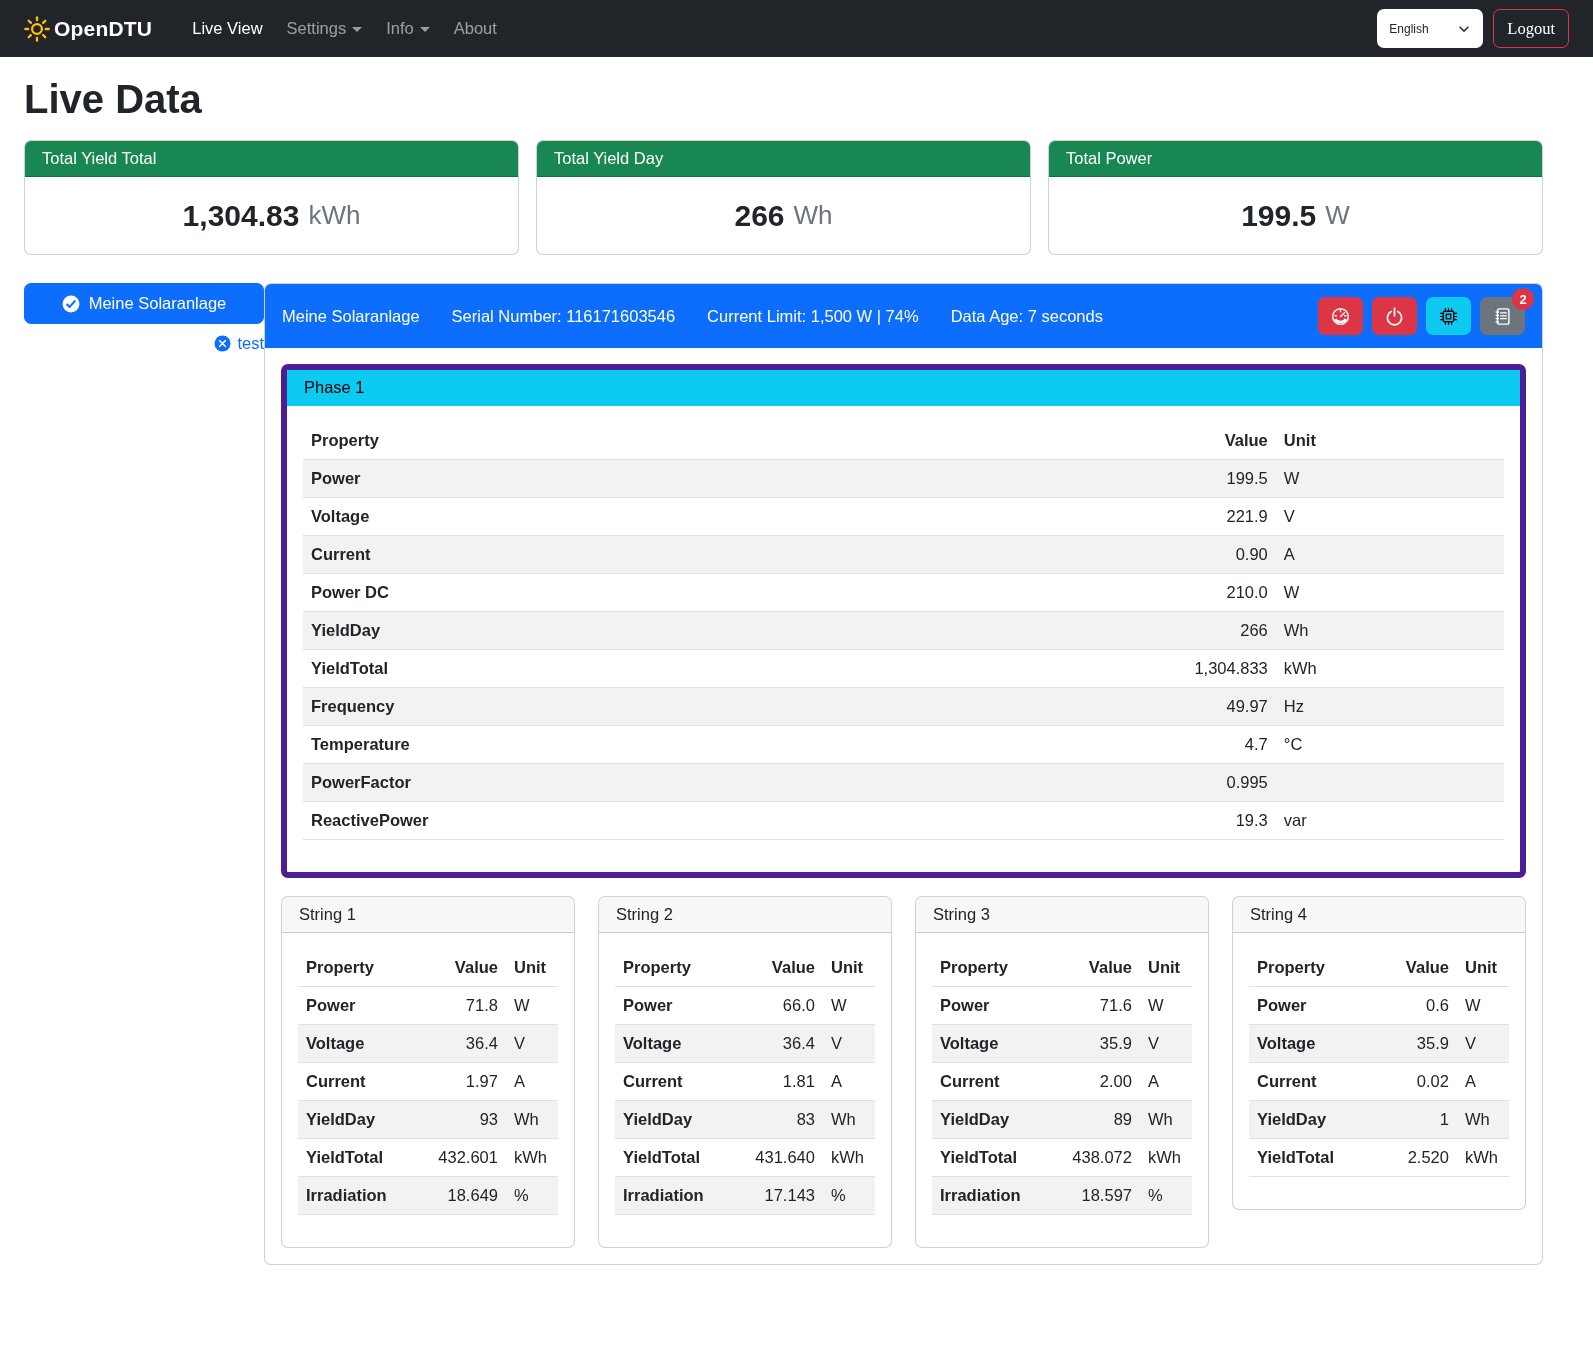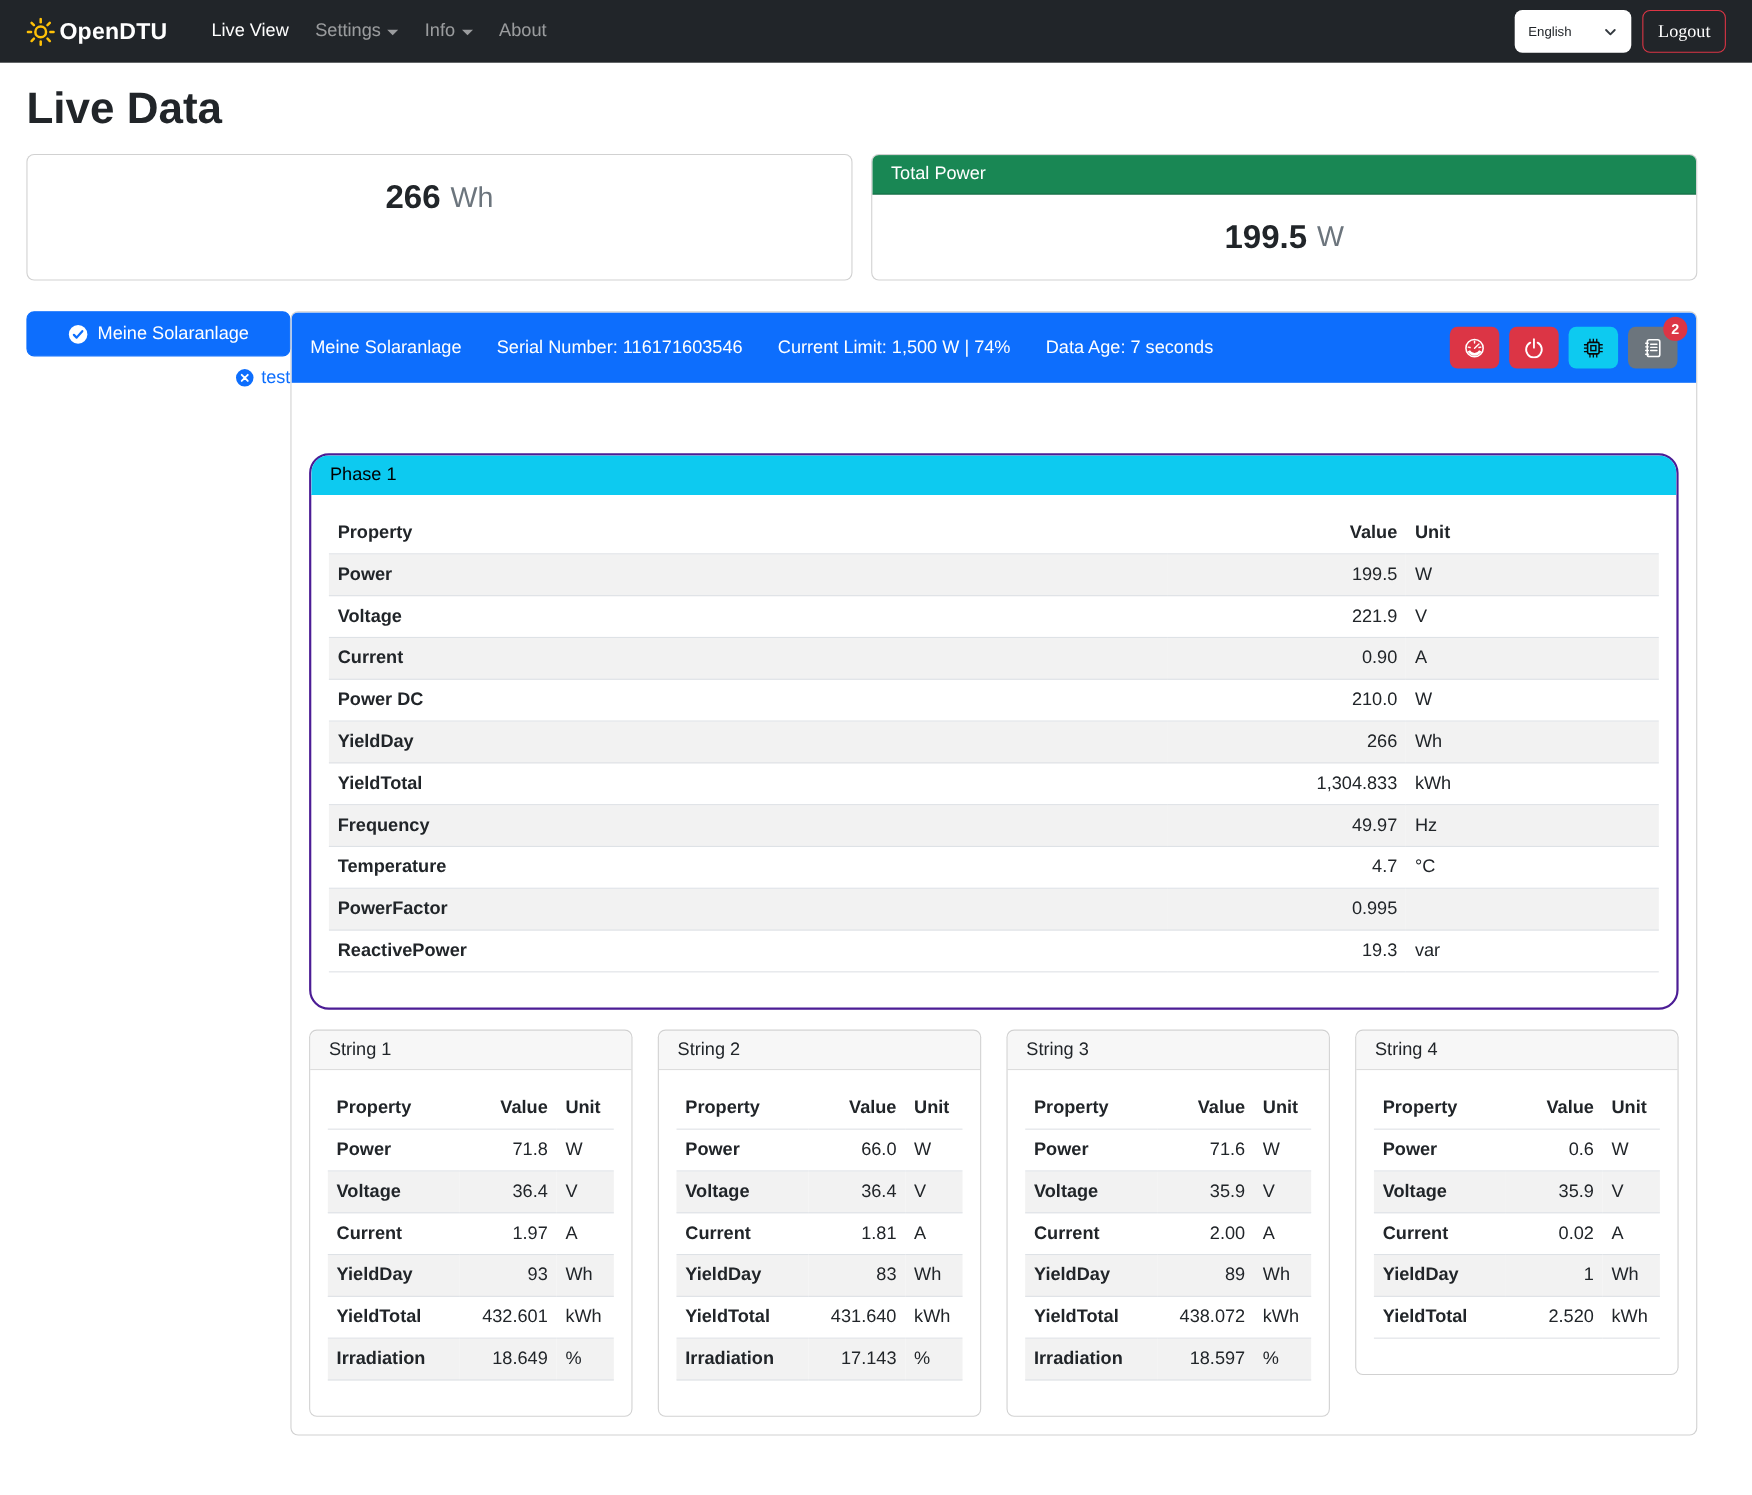--- a/index.html
+++ b/index.html
@@ -92,21 +92,21 @@
   .icon-btn.info { background: #0dcaf0; }
   .icon-btn.secondary { background: #6c757d; }
   .evt-badge {
     position: absolute; top: -9px; right: -9px; background: #dc3545; color: #fff;
     min-width: 22px; height: 22px; border-radius: 50%; font-size: 13px; font-weight: 700;
     display: flex; align-items: center; justify-content: center; padding: 0 4px;
   }
   .inverter-body { padding: 16px; }
 
   
-  .phase-card { border: 2px solid #4c1d95; border-radius: 18px; overflow: hidden; margin-top: 48px; }
+  .phase-card { border: 6px solid #4c1d95; border-radius: 7px; overflow: hidden; }
   .phase-card-header {
     background: #0dcaf0; color: #000; padding: 8px 17px; font-size: 16.5px;
     border-bottom: 1px solid #0dcaf0;
   }
   .card-body { padding: 16px; }
 
   table.data-table { width: 100%; border-collapse: collapse; margin-bottom: 16px; }
   table.data-table th, table.data-table td {
     padding: 9px 8px; border-bottom: 1px solid #dee2e6; font-size: 16.5px;
     text-align: left; vertical-align: middle;
@@ -184,20 +184,28 @@
     </div>
     <button class="logout-btn">Logout</button>
   </div>
 </nav>
 
 <div class="page">
   <h1 class="page-title">Live Data</h1>
 
   <div class="summary-row" id="summary-row">
       <div class="summary-card">
+        <div class="summary-card-header">Total Yield Total</div>
+        <div class="summary-card-body">
+          <span class="summary-value">1,304.83</span>
+          <span class="summary-unit">kWh</span>
+        </div>
+      </div>
+      <div class="summary-card">
+        <div class="summary-card-header">Total Yield Day</div>
         <div class="summary-card-body">
           <span class="summary-value">266</span>
           <span class="summary-unit">Wh</span>
         </div>
       </div>
       <div class="summary-card">
         <div class="summary-card-header">Total Power</div>
         <div class="summary-card-body">
           <span class="summary-value">199.5</span>
           <span class="summary-unit">W</span>

